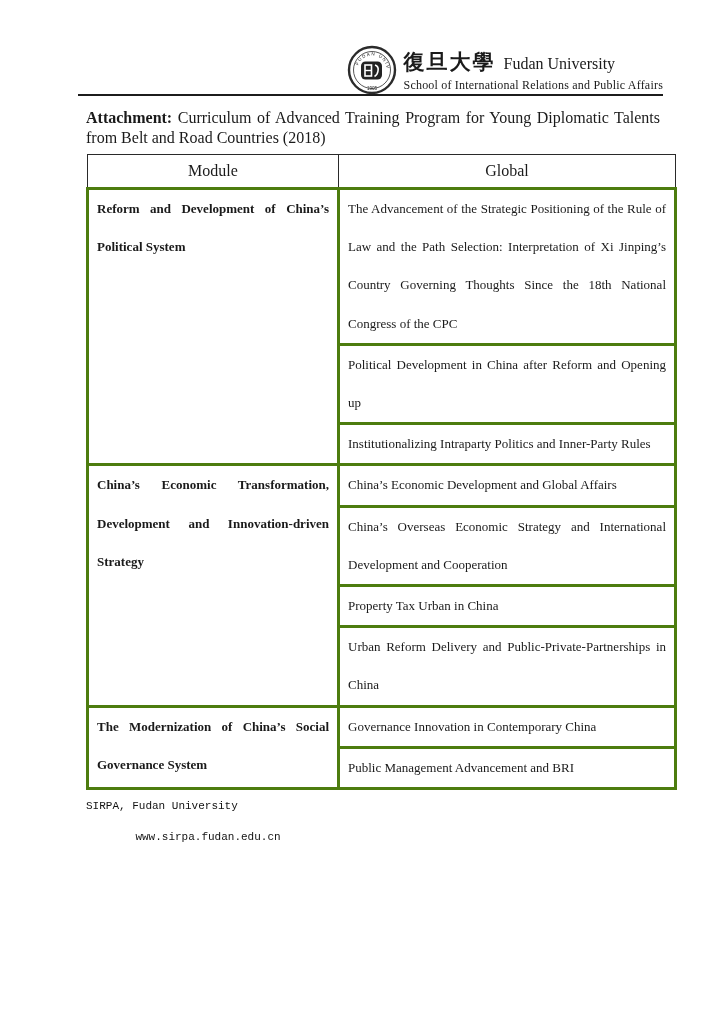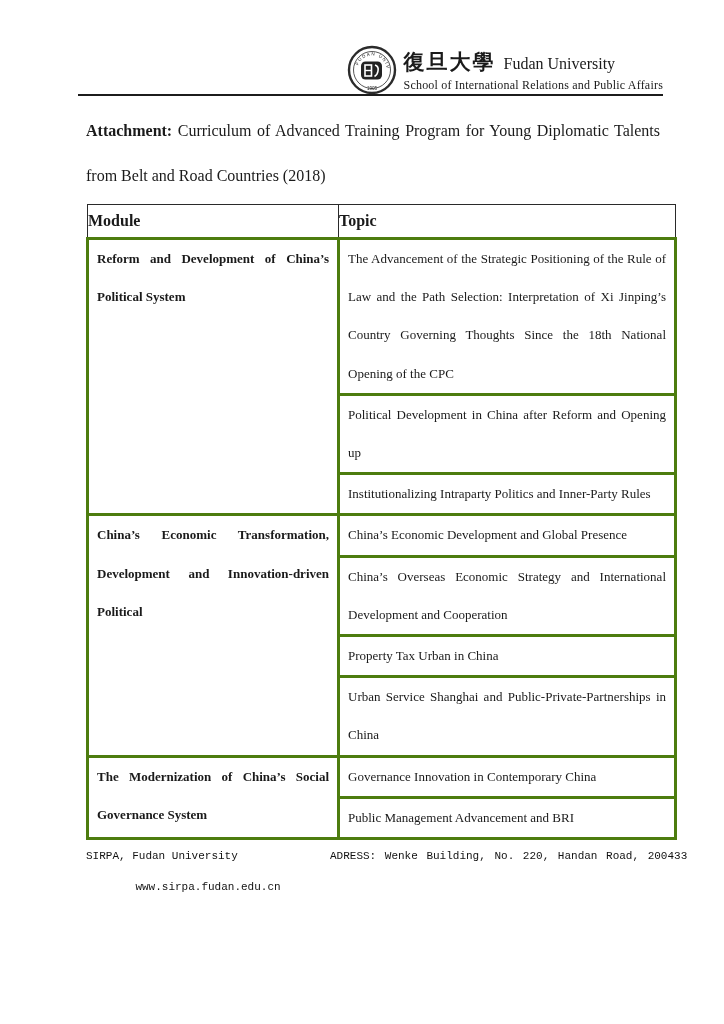--- a/index.html
+++ b/index.html
@@ -20,33 +20,33 @@
   .seal { width:50px; height:50px; margin-bottom:-2px; }
   .brand-text { display:flex; flex-direction:column; align-items:flex-start; }
   .brand-line1 { display:flex; align-items:baseline; gap:8px; white-space:nowrap; }
   .uni-cn { font-size:21px; font-weight:bold; letter-spacing:2px;margin-top:7px; }
   .uni-en { font-size:16px; }
   .school  { font-size:12px; letter-spacing:0.2px; margin-top:2px; }
 
   
   .title {
     margin:12px 64px 0 86px; width:574px;
-    font-size:16px; line-height:45px; text-align:justify;
+    font-size:16px; line-height:20px; text-align:justify;
   }
   .title b { font-weight:bold; }
 
   
   table.curriculum {
     margin:6px 0 0 86px; width:588px;
     border-collapse:collapse; table-layout:fixed;
     border:1.5px solid #2a2a2a;
   }
   .curriculum th {
     border:1px solid #2a2a2a; height:34px;
-    font-size:16px; font-weight:bold; text-align:left; vertical-align:middle;
+    font-size:16px; font-weight:normal; text-align:center; vertical-align:middle;
   }
   .curriculum td {
     border:3px solid #4d7c0f; vertical-align:top;
     padding:0 8px; font-size:13px; line-height:38.2px; text-align:justify;
   }
   .curriculum td.module { font-weight:bold; }
 
   
   .footer {
     margin:9px 0 0 86px; display:flex;
@@ -93,60 +93,59 @@
   <p class="title"><b>Attachment:</b> <span>Curriculum of Advanced Training Program for Young Diplomatic Talents from Belt and Road Countries (2018)</span></p>
 
   <table class="curriculum">
     <colgroup>
         <col style="width:251px">
         <col style="width:337px">
       </colgroup>
     <thead>
       <tr>
         <th>Module</th>
-        <th>Topic</th>
+        <th>Global</th>
       </tr>
     </thead>
     <tbody>
       <tr>
         <td class="module" rowspan="3">Reform and Development of China’s Political System</td>
-        <td>The Advancement of the Strategic Positioning of the Rule of Law and the Path Selection: Interpretation of Xi Jinping’s Country Governing Thoughts Since the 18th National Opening of the CPC</td>
+        <td>The Advancement of the Strategic Positioning of the Rule of Law and the Path Selection: Interpretation of Xi Jinping’s Country Governing Thoughts Since the 18th National Congress of the CPC</td>
       </tr>
       <tr>
         <td>Political Development in China after Reform and Opening up</td>
       </tr>
       <tr>
         <td>Institutionalizing Intraparty Politics and Inner-Party Rules</td>
       </tr>
       <tr>
-        <td class="module" rowspan="4">China’s Economic Transformation, Development and Innovation-driven Political</td>
-        <td>China’s Economic Development and Global Presence</td>
+        <td class="module" rowspan="4">China’s Economic Transformation, Development and Innovation-driven Strategy</td>
+        <td>China’s Economic Development and Global Affairs</td>
       </tr>
       <tr>
         <td>China’s Overseas Economic Strategy and International Development and Cooperation</td>
       </tr>
       <tr>
         <td>Property Tax Urban in China</td>
       </tr>
       <tr>
-        <td>Urban Service Shanghai and Public-Private-Partnerships in China</td>
+        <td>Urban Reform Delivery and Public-Private-Partnerships in China</td>
       </tr>
       <tr>
         <td class="module" rowspan="2">The Modernization of China’s Social Governance System</td>
         <td>Governance Innovation in Contemporary China</td>
       </tr>
       <tr>
         <td>Public Management Advancement and BRI</td>
       </tr>
     </tbody>
   </table>
 
   <div class="footer">
     <div class="footer-left">
       <div>SIRPA, Fudan University</div>
       <div class="site">www.sirpa.fudan.edu.cn</div>
     </div>
     <div class="footer-right">
-      <div>ADRESS: Wenke Building, No. 220, Handan Road, 200433</div>
     </div>
   </div>
 
 </div>
 
 </body></html>

